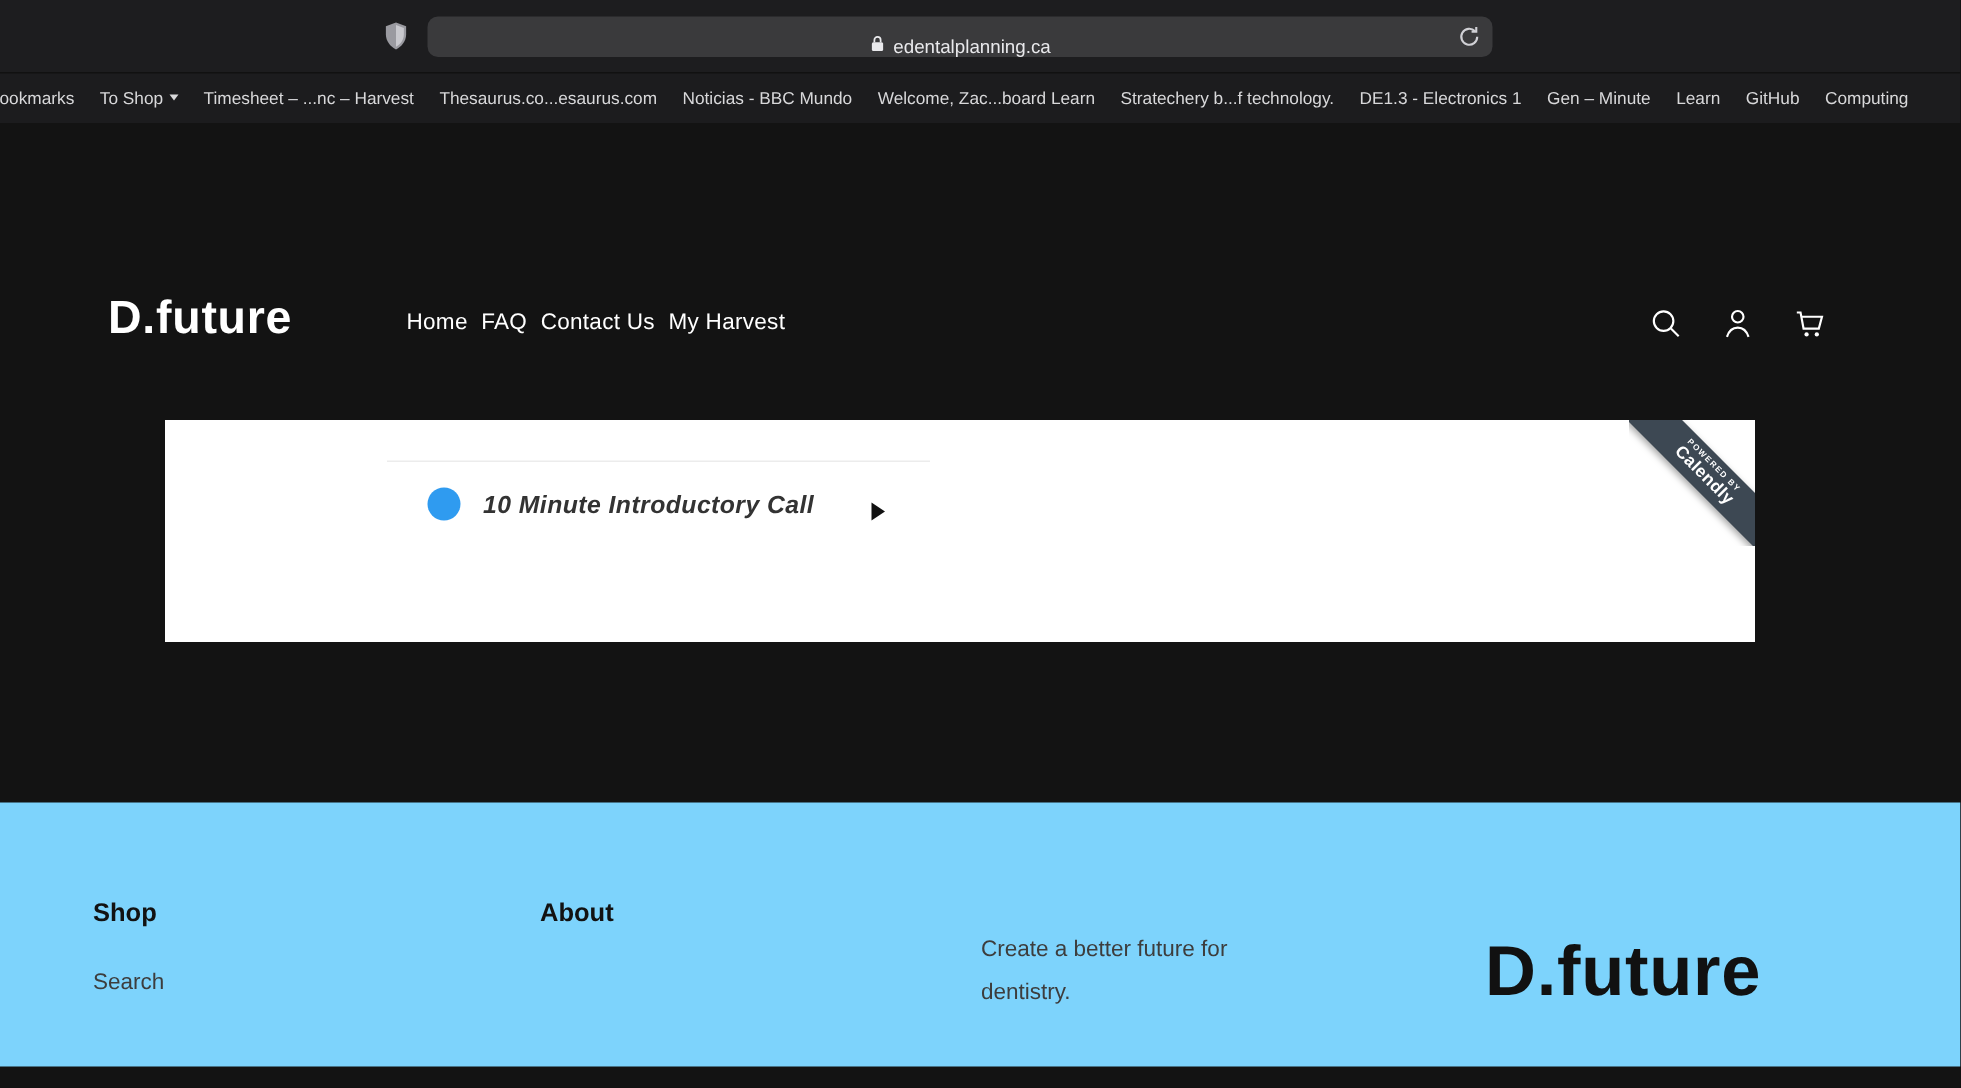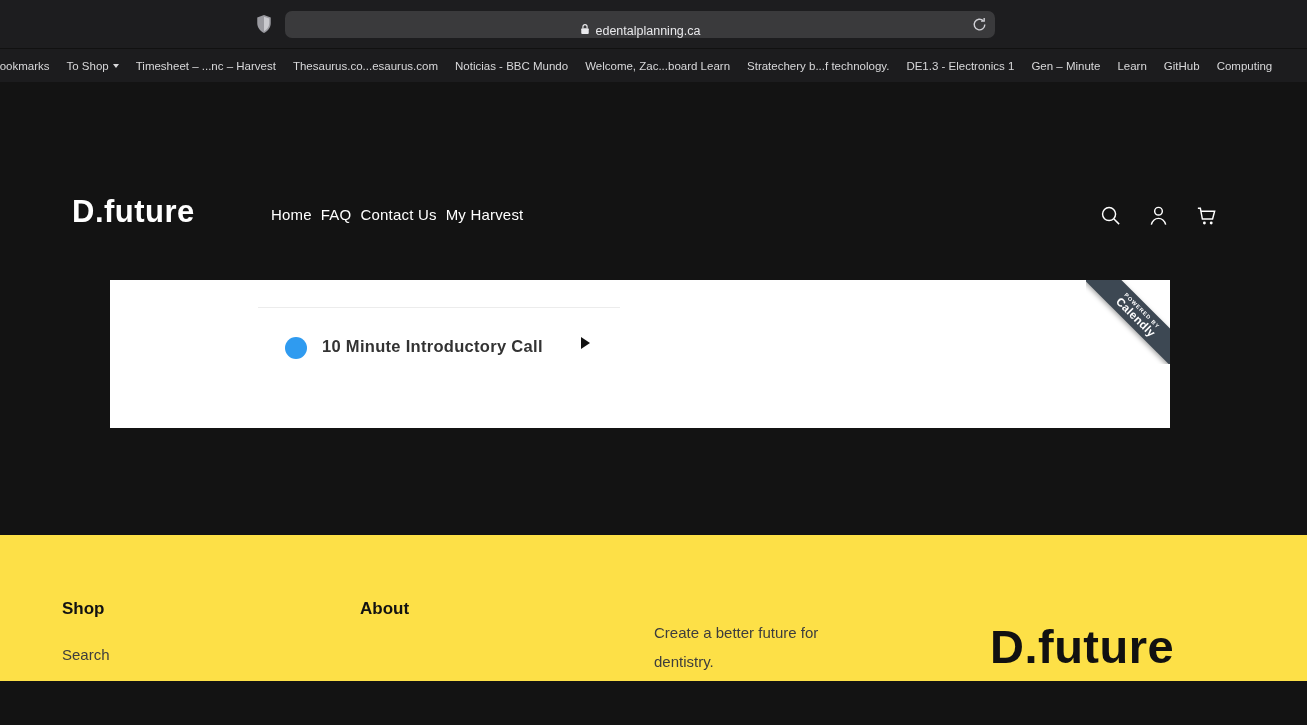--- a/index.html
+++ b/index.html
@@ -42,41 +42,41 @@
   .logo-b { font-weight: 800; }
   .logo-l { font-weight: 700; }
   .site-nav { position: absolute; left: 243px; top: 124px; display: flex; gap: 9px; margin-left: 28px; }
   .site-nav a { color: #fff; text-decoration: none; font-size: 15px; letter-spacing: .2px; }
   .header-icons { position: absolute; right: 89px; top: 122px; display: flex; gap: 25px; align-items: center; }
   .header-icons .hicon { width: 23px; height: 23px; cursor: pointer; }
 
   
   .cal-card { position: absolute; left: 110px; top: 198px; width: 1060px; height: 148px; background: #ffffff; }
   .cal-divider { position: absolute; left: 148px; top: 27px; width: 362px; height: 1px; background: #ececec; }
-  .event-row { position: absolute; left: 175px; top: 57px; display: flex; align-items: flex-start; cursor: pointer; }
+  .event-row { position: absolute; left: 175px; top: 45px; display: flex; align-items: flex-end; cursor: pointer; font-style: italic; }
   .event-dot { width: 22px; height: 22px; border-radius: 50%; background: #2f9bf0; margin-right: 15px; }
   .event-title { font-size: 16.5px; font-weight: 700; color: #333; letter-spacing: .3px; }
   .event-arrow {
     width: 0; height: 0;
     border-left: 9px solid #111;
     border-top: 6.5px solid transparent; border-bottom: 6.5px solid transparent;
     margin-left: 38px;
   }
   .cal-badge { position: absolute; top: 0; right: 0; width: 84px; height: 84px; overflow: hidden; cursor: pointer; }
   .cal-ribbon {
     position: absolute; top: 22px; right: -31px; width: 126px;
     transform: rotate(45deg);
     background: #3d4853; color: #fff; text-align: center; padding: 4px 0;
     box-shadow: 0 2px 5px rgba(0,0,0,.35);
   }
   .cal-ribbon .line1 { font-size: 5.5px; letter-spacing: 1px; font-weight: 600; }
   .cal-ribbon .line2 { font-size: 11.5px; font-weight: 700; letter-spacing: .3px; }
 
   
-  .footer { position: relative; height: 146px; background: #fde047; color: #121212; }
+  .footer { position: relative; height: 176px; background: #7dd3fc; color: #121212; }
   .f-col { position: absolute; top: 64px; }
   .col-shop { left: 62px; }
   .col-about { left: 360px; }
   .col-mission { left: 654px; width: 218px; }
   .f-heading { font-size: 17px; font-weight: 700; color: #121212; }
   .f-link { display: block; margin-top: 27px; font-size: 15px; color: #3d3d3d; text-decoration: none; cursor: pointer; text-align: center; }
   .f-text { margin: 19px 0 0; font-size: 15px; line-height: 29px; color: #3d3d3d; }
   .footer-logo { position: absolute; left: 990px; top: 84px; font-size: 47px; color: #111; letter-spacing: .5px; }
 </style>
 </head>

